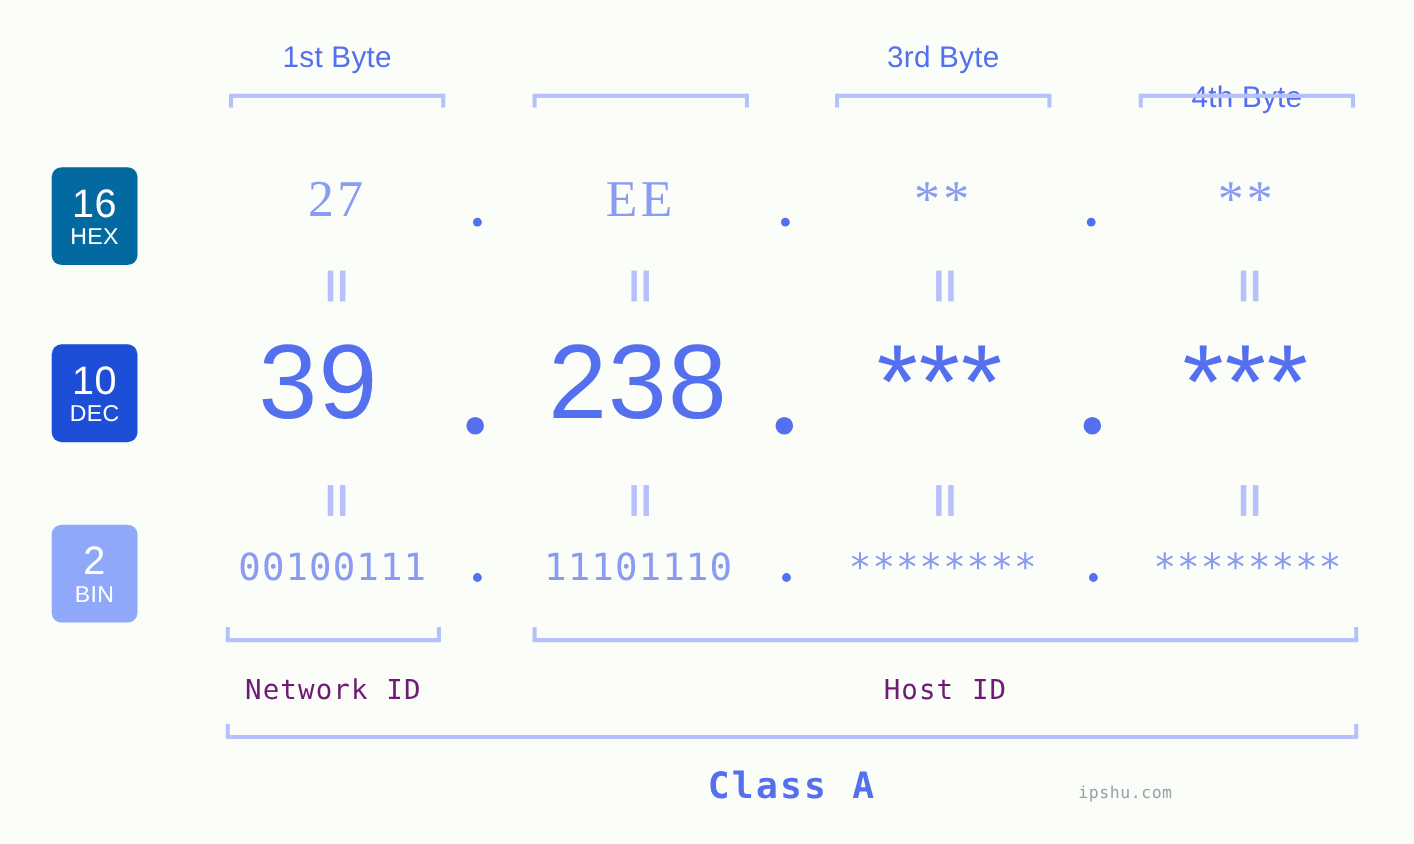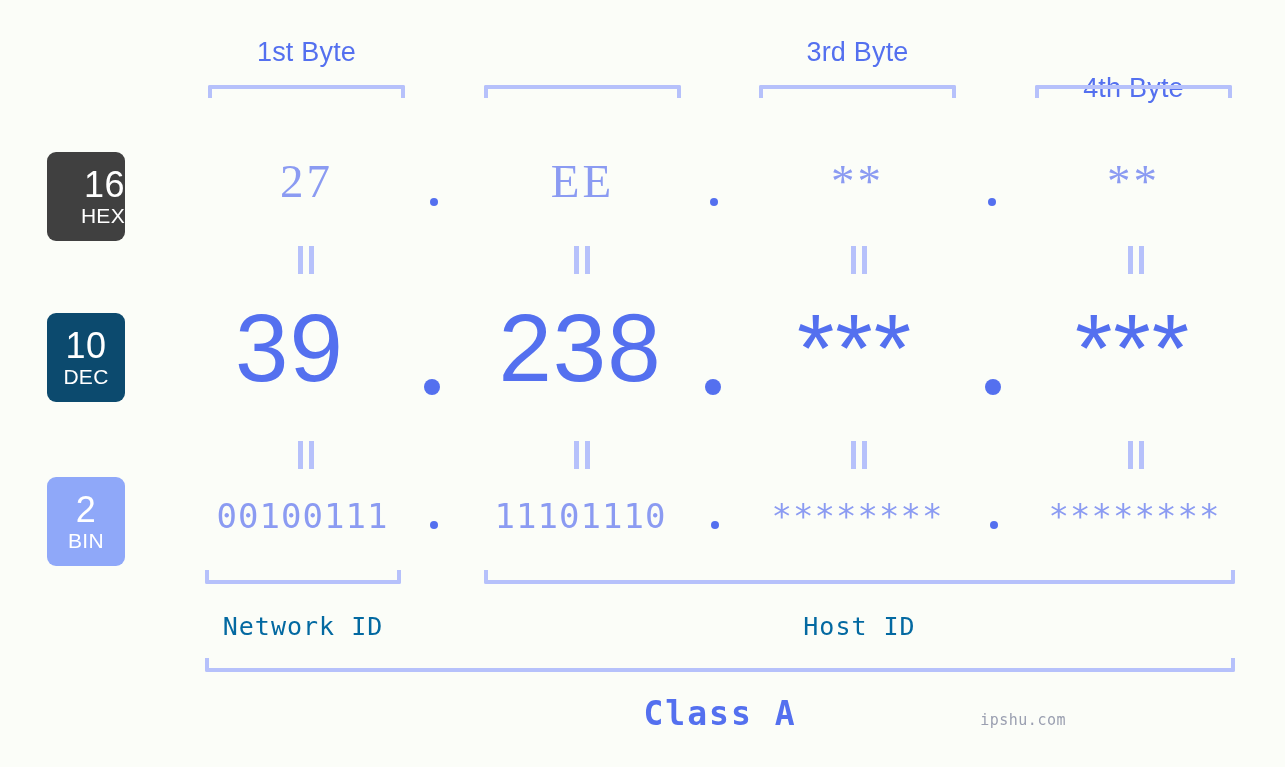--- a/index.html
+++ b/index.html
@@ -76,22 +76,22 @@
     font-size: 36px;
     font-weight: 400;
     letter-spacing: 0.5px;
     margin-bottom: 2px;
   }
   .badge .sys {
     font-size: 21px;
     font-weight: 400;
     letter-spacing: 0.3px;
   }
-  .badge-hex { left: 47px; top: 152px; height: 89px; background: #404040; align-items: flex-end; }
-  .badge-dec { left: 47px; top: 313px; height: 89px; background: #0c4a6e; }
+  .badge-hex { left: 47px; top: 152px; height: 89px; background: #0369a1; }
+  .badge-dec { left: 47px; top: 313px; height: 89px; background: #1d4ed8; }
   .badge-bin { left: 47px; top: 477px; height: 89px; background: #8fa8f9; }
 
   
   .cell {
     position: absolute;
     text-align: center;
     white-space: nowrap;
   }
   .row-hex .cell {
     top: 150px;
@@ -148,21 +148,21 @@
   .eqbar i:last-child  { left: 13px; }
 
   
   .id-label {
     position: absolute;
     top: 610px;
     height: 34px;
     line-height: 34px;
     text-align: center;
     font-size: 25px;
-    color: #0369a1;
+    color: #701a75;
     font-family: "DejaVu Sans Mono", monospace;
     letter-spacing: 1px;
     white-space: nowrap;
   }
   .class-label {
     position: absolute;
     top: 694px;
     height: 40px;
     line-height: 40px;
     text-align: center;

